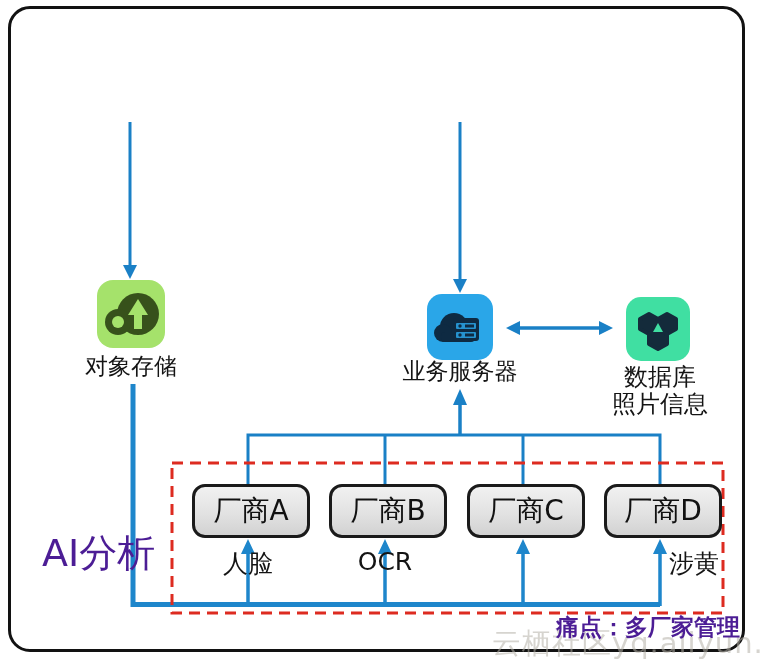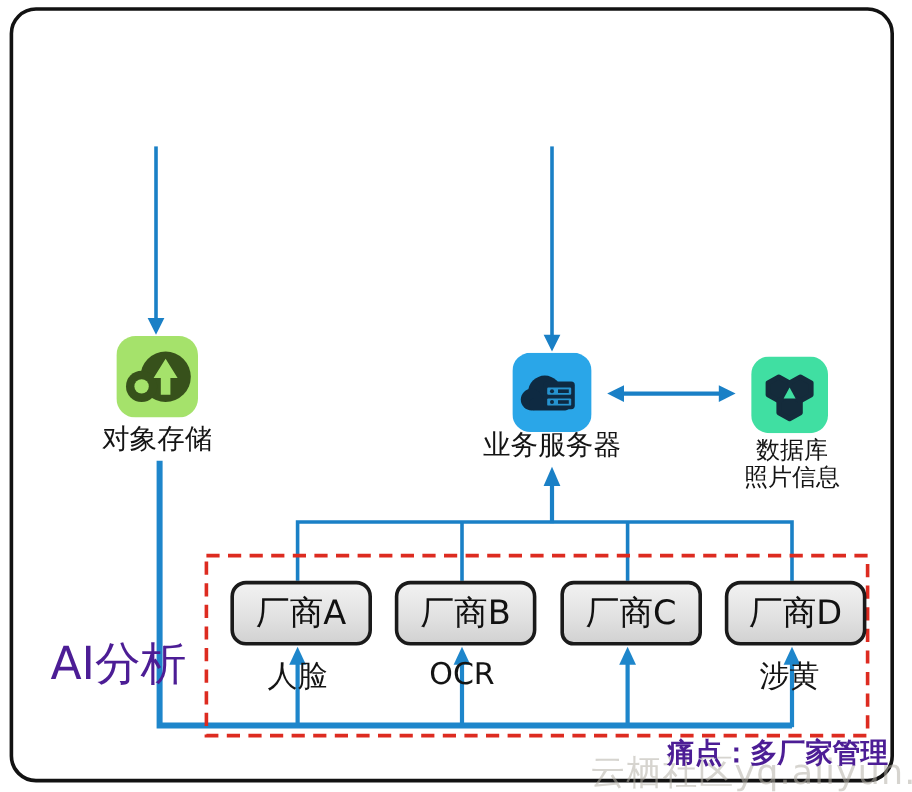--- a/index.html
+++ b/index.html
@@ -129,41 +129,41 @@
     <svg width="64" height="64" viewBox="0 0 64 64">
       <rect x="0" y="0" width="64" height="64" rx="15" fill="#40dfa2"></rect>
       <g fill="#142b3b" stroke="#142b3b" stroke-width="4" stroke-linejoin="round">
         <polygon points="23,17 32,22 32,32 23,37 14,32 14,22"></polygon>
         <polygon points="41,17 50,22 50,32 41,37 32,32 32,22"></polygon>
         <polygon points="32,32 41,37 41,47 32,52 23,47 23,37"></polygon>
       </g>
       <polygon points="32,26 27,35 37,35" fill="#40dfa2"></polygon>
     </svg>
   </div>
-  <div class="caption" style="left:588px;top:364px;width:144px;font-size:20px;">
+  <div class="caption" style="left:588px;top:364px;width:144px;font-size:24px;">
     <div>数据库</div>
     <div>照片信息</div>
   </div>
 
   <div class="vendorbox" style="left:192px;">
     <span>厂商A</span>
   </div>
   <div class="vendorbox" style="left:329px;">
     <span>厂商B</span>
   </div>
-  <div class="vendorbox" style="left:467px;border-radius:11px;">
+  <div class="vendorbox" style="left:467px;">
     <span>厂商C</span>
   </div>
   <div class="vendorbox" style="left:604px;">
     <span>厂商D</span>
   </div>
 
   <div class="vendortag" style="left:190px;">人脸</div>
   <div class="vendortag" style="left:327px;">OCR</div>
-  <div class="vendortag" style="left:600px;">涉黄</div>
+  <div class="vendortag" style="left:636px;">涉黄</div>
 
   <div class="ailabel">AI分析</div>
 
   <div class="watermark">云栖社区yq.aliyun.com</div>
 
   <div class="painpoint">痛点：多厂家管理</div>
 
 </div>
 
 </body></html>

